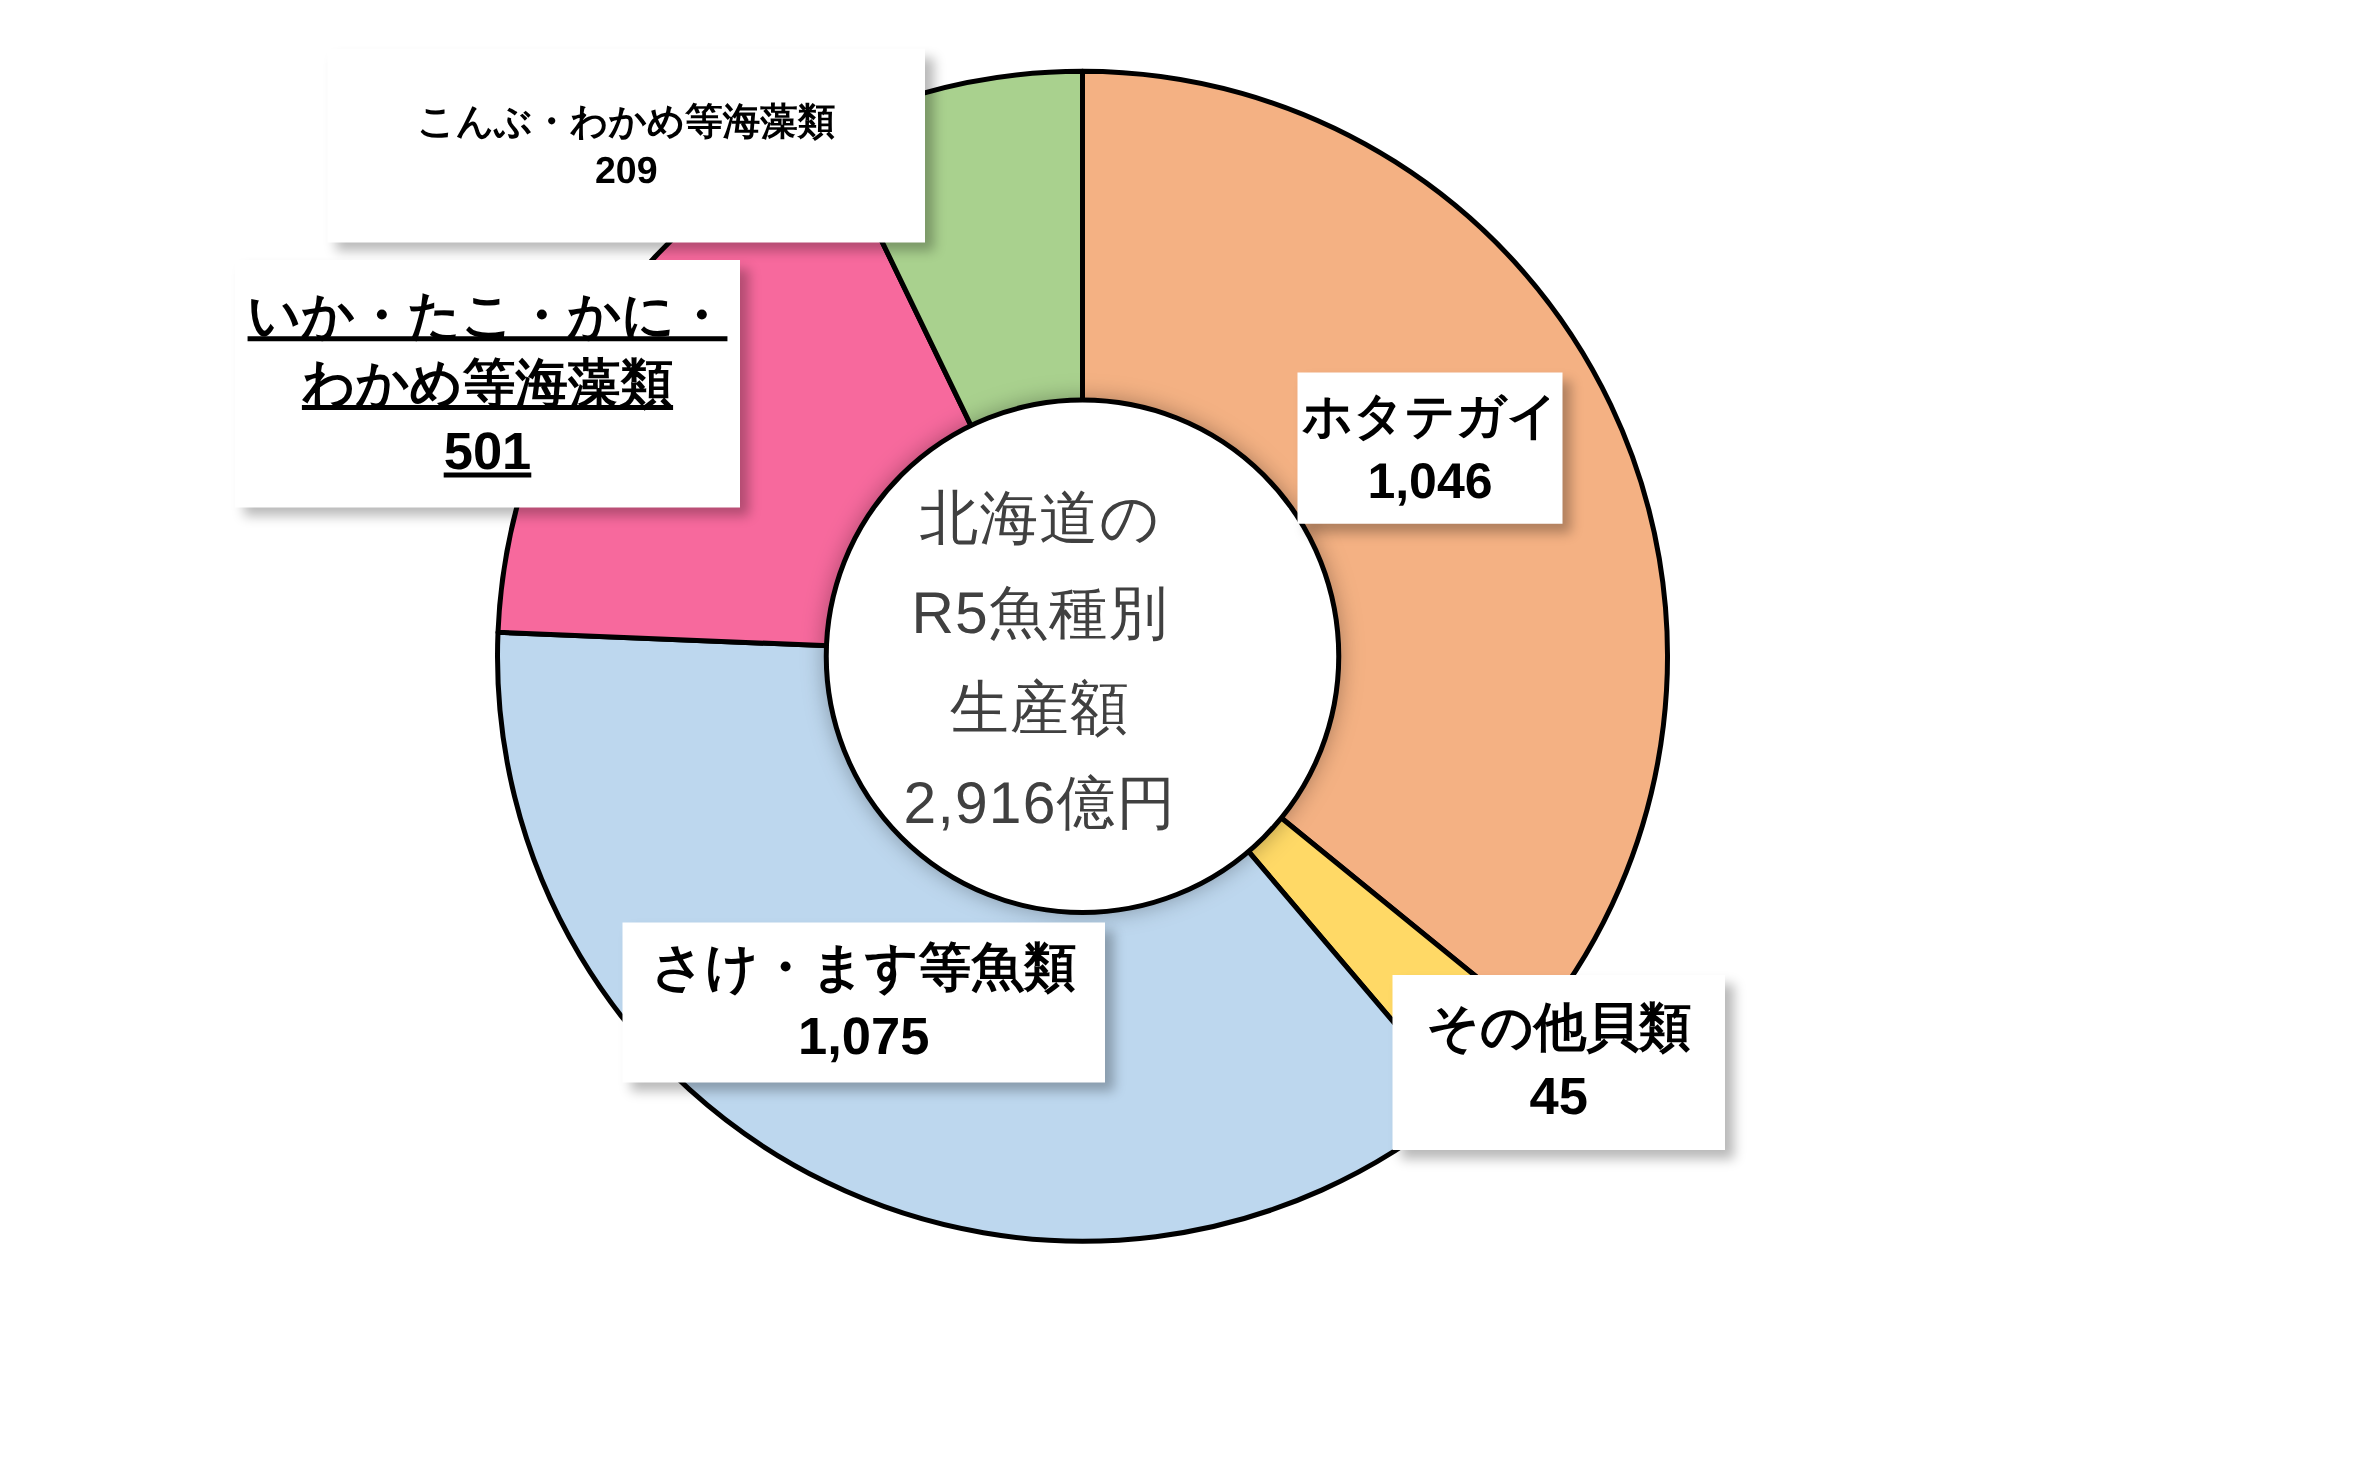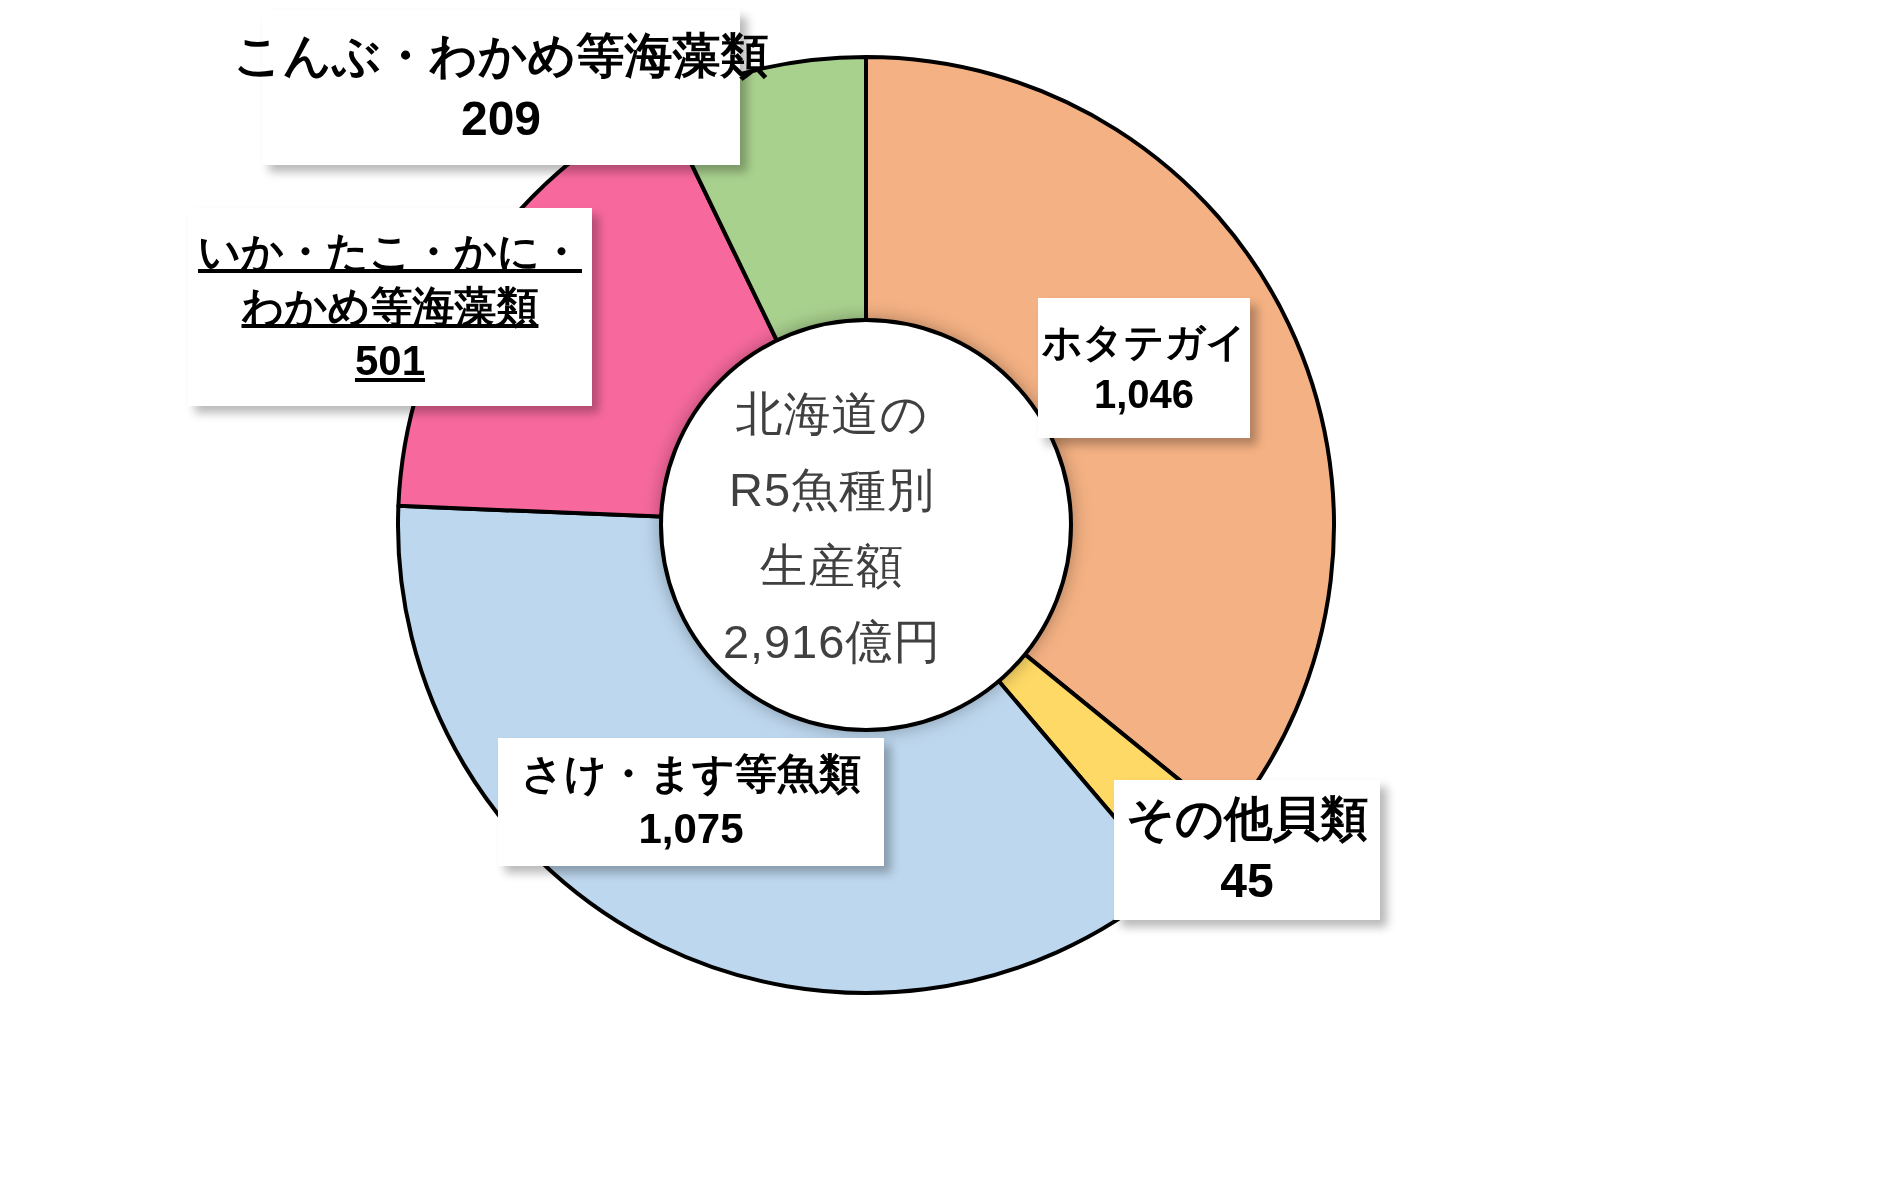--- a/index.html
+++ b/index.html
@@ -75,44 +75,44 @@
     color: #000000;
     font-weight: bold;
     line-height: 1.30;
     padding: 6px 10px;
   }
   .callout .lbl-line { display: block; white-space: nowrap; }
   .callout .lbl-val  { display: block; }
 
   
   #cb-kaiso {
-    left: 262px;  top: 10px;
+    left: 262px;  top: 39px;
     width: 478px; height: 155px;
-    font-size: 48px;
+    font-size: 30px;
   }
   #cb-ika {
     left: 188px;  top: 208px;
     width: 404px; height: 198px;
     font-size: 42px;
     text-decoration: underline;
   }
   #cb-hotate {
     left: 1038px; top: 298px;
-    width: 212px; height: 140px;
+    width: 212px; height: 121px;
     font-size: 40px;
   }
   #cb-sake {
     left: 498px;  top: 738px;
     width: 386px; height: 128px;
     font-size: 42px;
   }
   #cb-sonota {
     left: 1114px; top: 780px;
     width: 266px; height: 140px;
-    font-size: 48px;
+    font-size: 42px;
   }
 </style>
 </head>
 <body>
 
 <div id="chart-root">
 
   <div class="donut-wrap">
     <svg class="donut-svg" viewBox="0 0 940 940">
       <defs>

